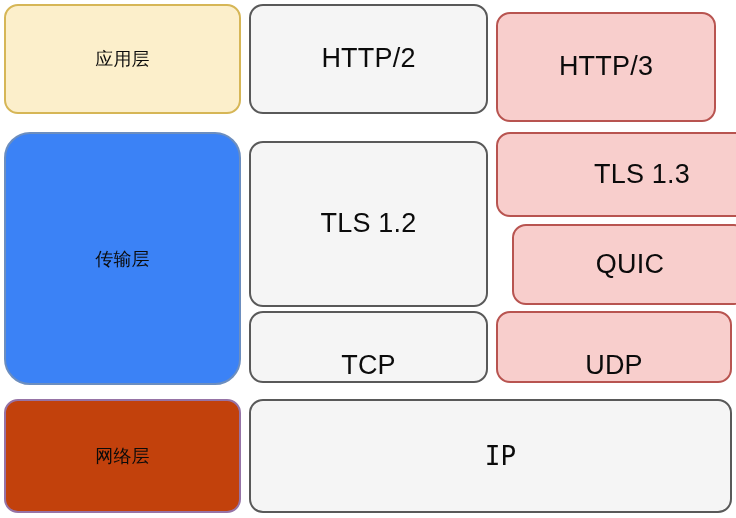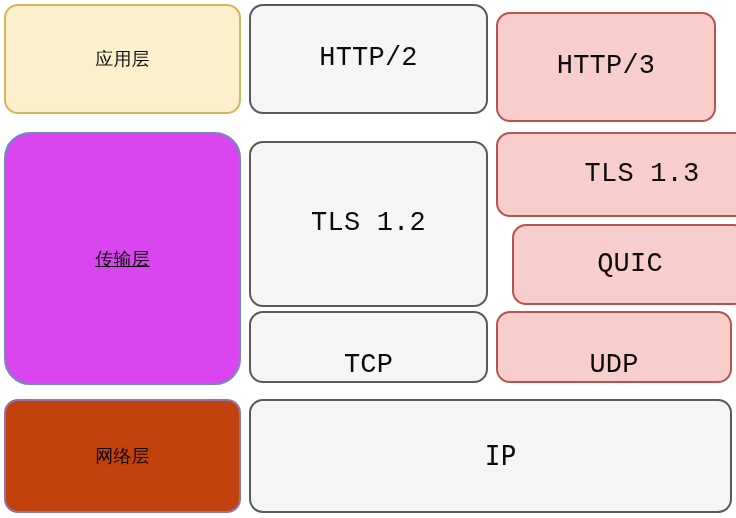--- a/index.html
+++ b/index.html
@@ -36,23 +36,22 @@
     letter-spacing: 0.2px;
     user-select: none;
   }
 
   
   .fill-yellow {
     background: #fcefcb;
     border-color: #d6b656;
   }
   .fill-blue {
-    background: #d946ef;
+    background: #3b82f6;
     border-color: #6c8ebf;
-    text-decoration: underline;
   }
   .fill-purple {
     background: #c2410c;
     border-color: #9673a6;
   }
   .fill-gray {
     background: #f5f5f5;
     border-color: #595959;
   }
   .fill-red {
@@ -60,21 +59,21 @@
     border-color: #b85450;
   }
 
   
   .label-cjk {
     font-family: "DejaVu Sans", "Liberation Sans", sans-serif;
     font-size: 18px;
     font-weight: 400;
   }
   .label-latin {
-    font-family: Liberation Mono, monospace;
+    font-family: Liberation Sans, sans-serif;
     font-size: 27px;
     font-weight: 400;
   }
   .label-mono {
     font-family: "DejaVu Sans Mono", "Liberation Mono", monospace;
     font-size: 26px;
     font-weight: 400;
   }
 </style>
 </head>

